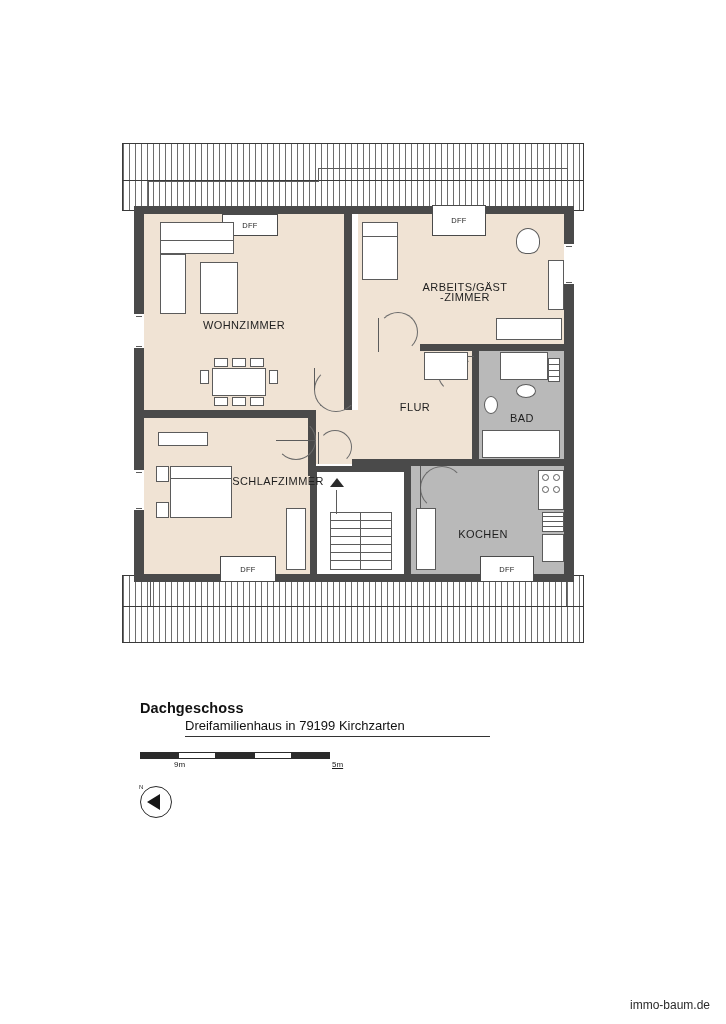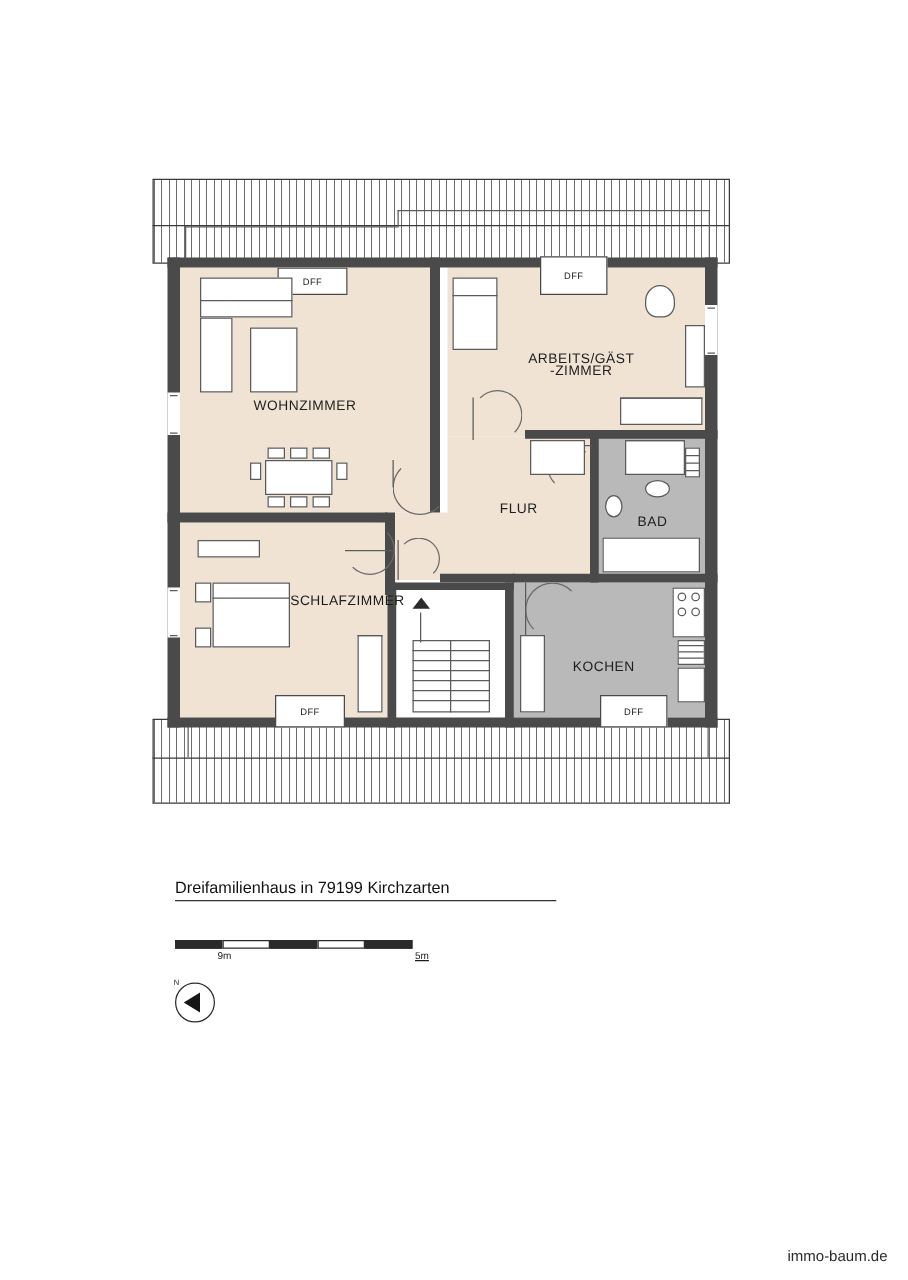--- a/index.html
+++ b/index.html
@@ -139,20 +139,21 @@
     color: #111;
     letter-spacing: 0.1px;
   }
   #caption .subtitle {
     font-size: 13px;
     color: #111;
     margin-top: 2px;
     border-bottom: 1px solid #333;
     padding-bottom: 3px;
     width: 305px;
+    margin-left: 45px;
   }
 
   
   #scalebar {
     position: absolute;
     left: 140px;
     top: 752px;
     width: 210px;
     height: 20px;
   }
@@ -379,20 +380,21 @@
   <div class="line" style="left:318px; top:432px; width:1px; height:32px;"></div>
 
   <div class="furn" style="left:286px; top:508px; width:20px; height:62px;"></div>
   <div class="line" style="left:286px; top:508px; width:20px; height:1px; transform:rotate(0);"></div>
   <div class="furn" style="left:416px; top:508px; width:20px; height:62px;"></div>
 
   <div class="furn" style="left:424px; top:352px; width:44px; height:28px;"></div>
 </div>
 
 <div id="caption">
+  <div class="title">Dachgeschoss</div>
   <div class="subtitle">Dreifamilienhaus in 79199 Kirchzarten</div>
 </div>
 
 <div id="scalebar">
   <div class="sb-seg sb-dark" style="left:0px; width:38px;"></div>
   <div class="sb-seg sb-light" style="left:38px; width:38px;"></div>
   <div class="sb-seg sb-dark" style="left:76px; width:38px;"></div>
   <div class="sb-seg sb-light" style="left:114px; width:38px;"></div>
   <div class="sb-seg sb-dark" style="left:152px; width:38px;"></div>
   <div class="sb-label" style="left:34px;">9m</div>

